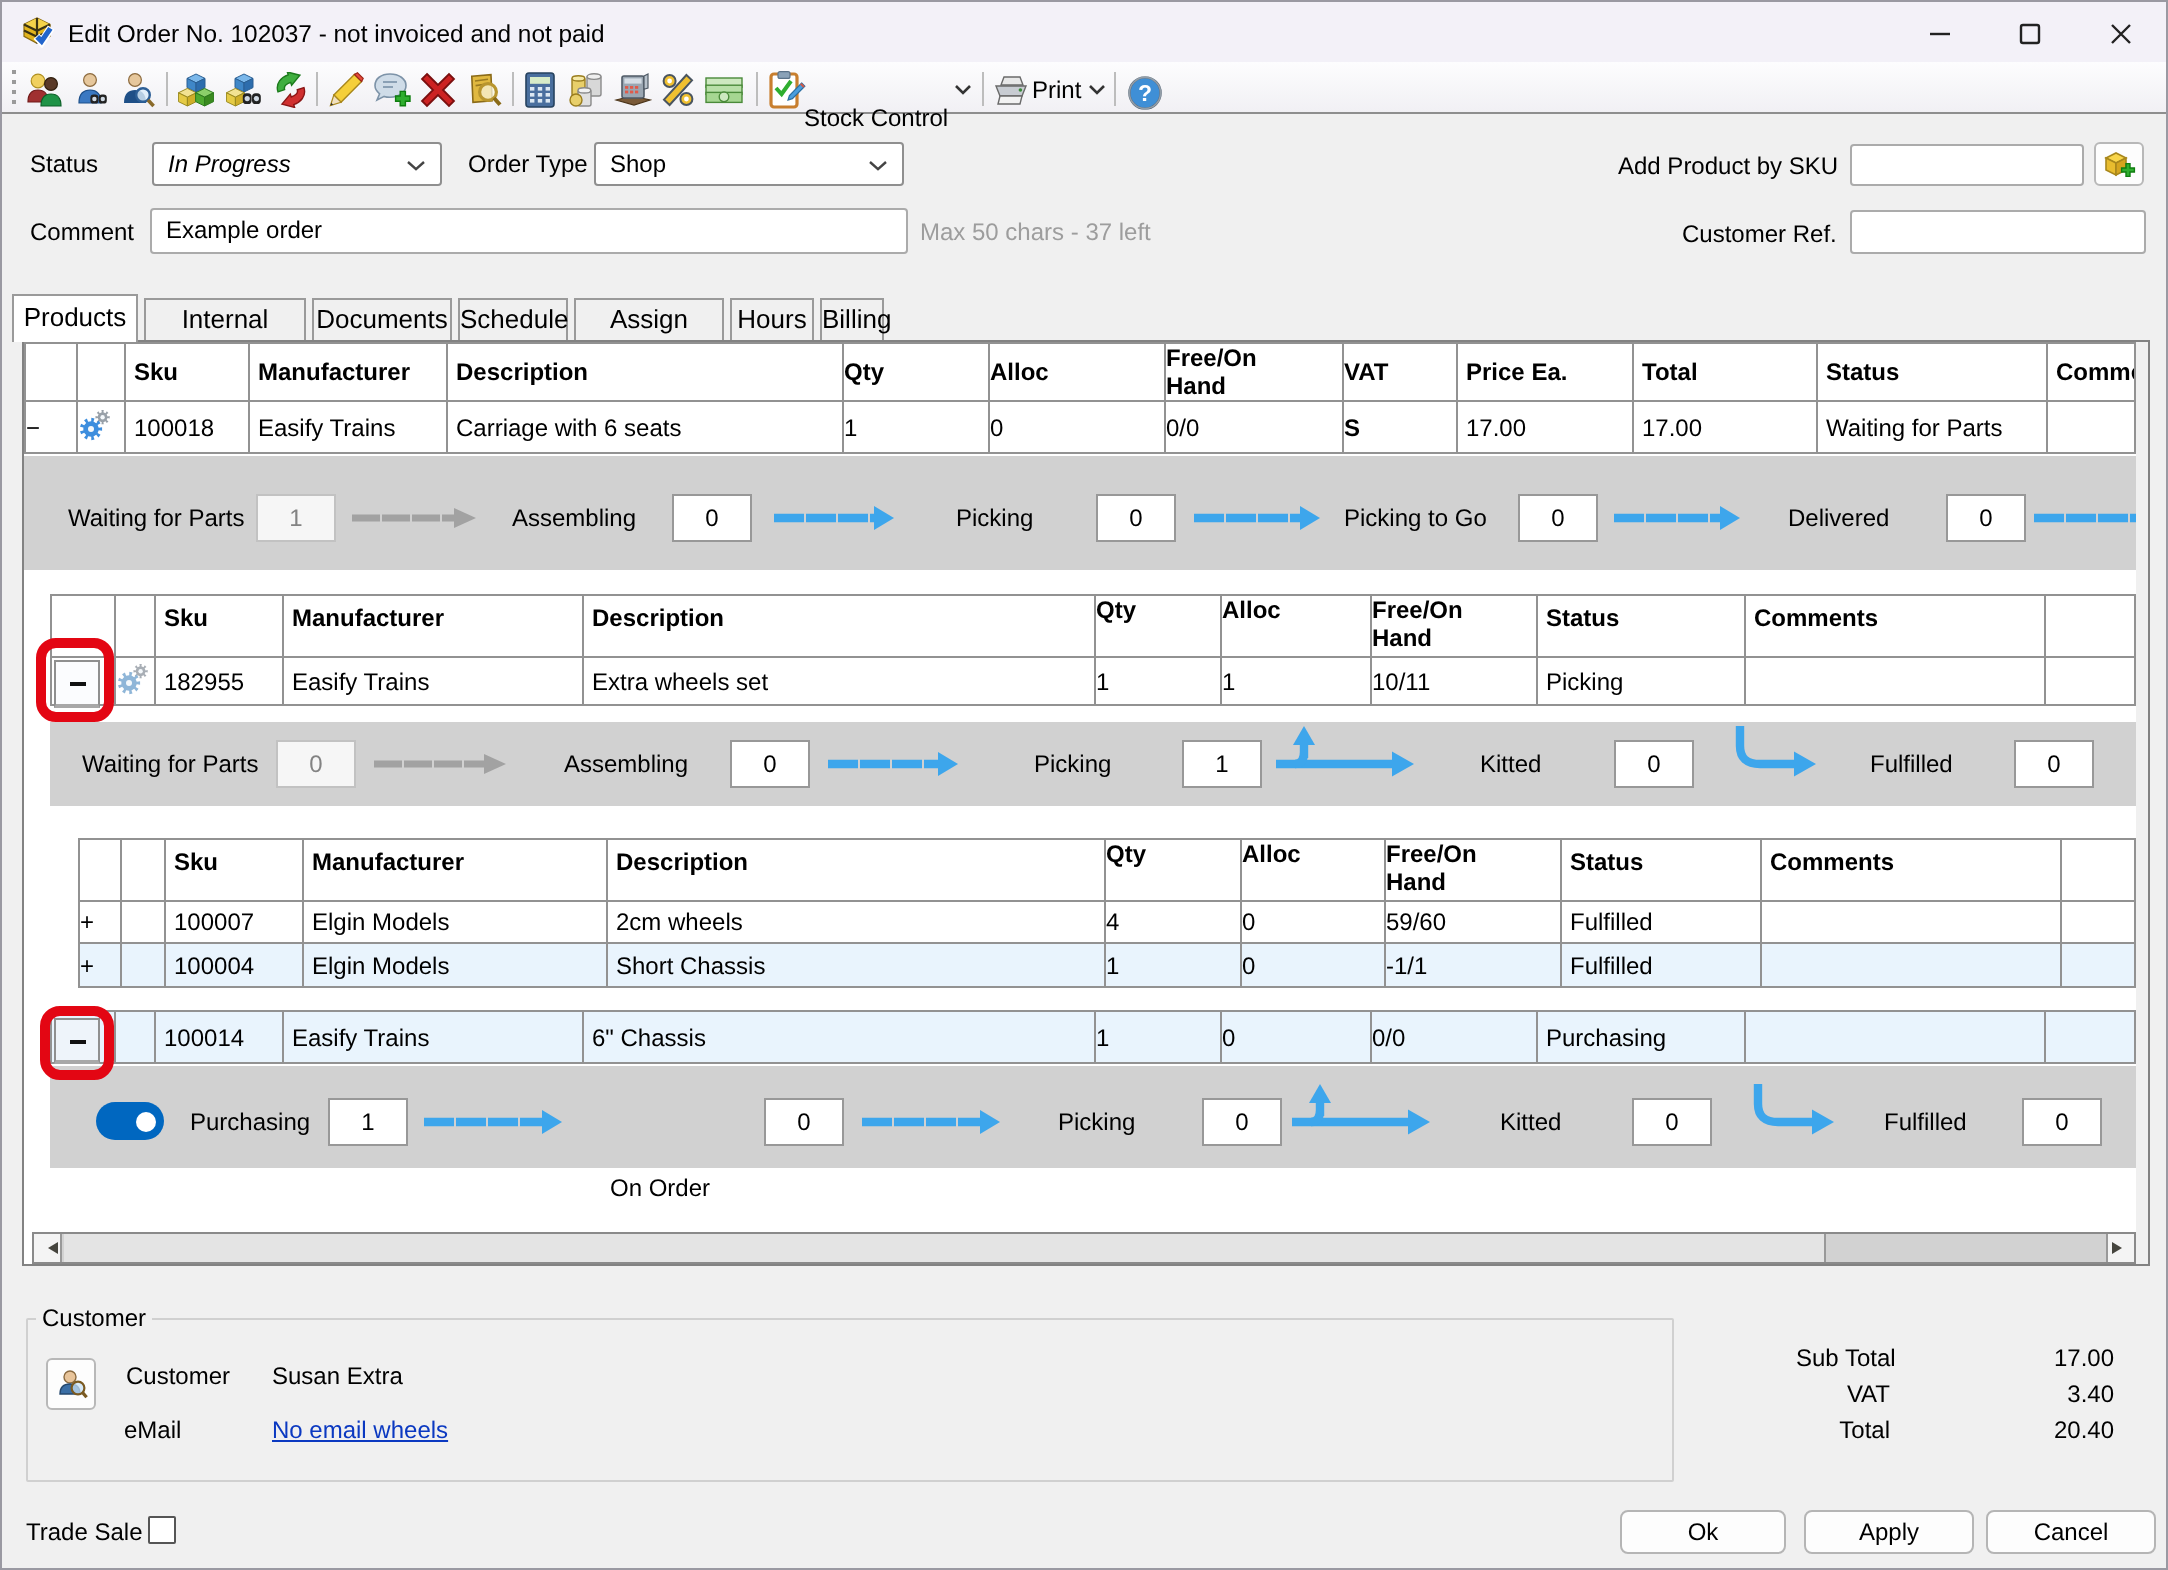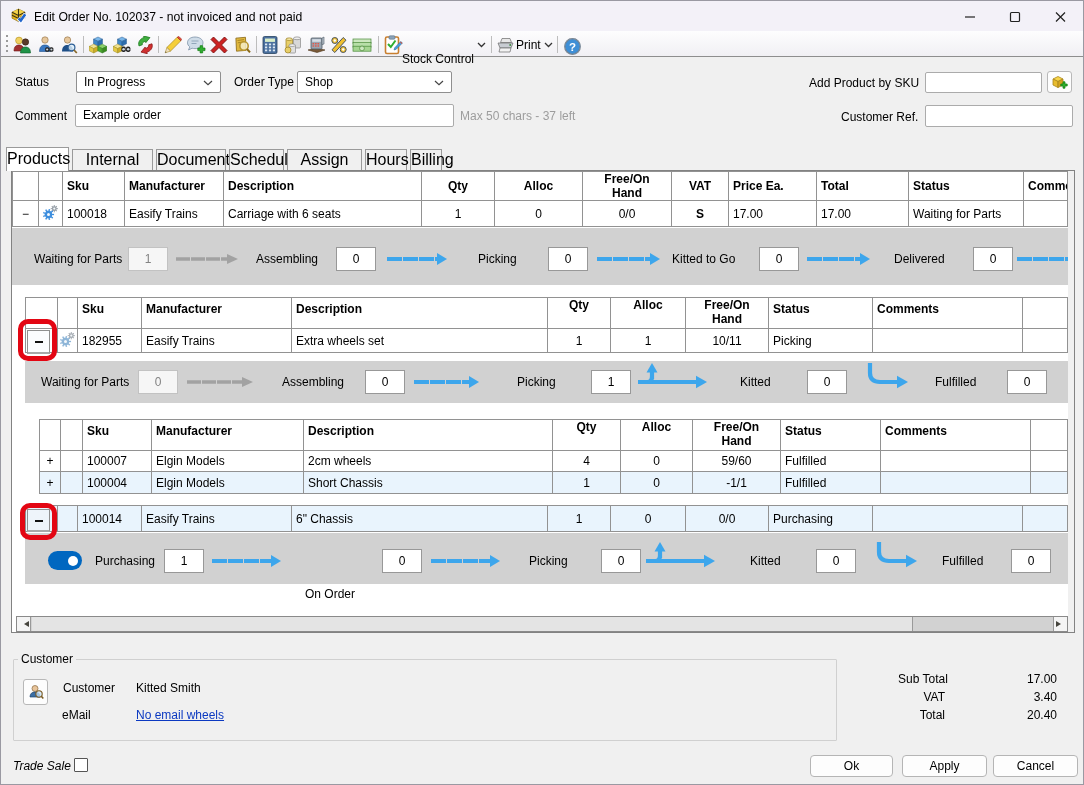--- a/index.html
+++ b/index.html
@@ -8,21 +8,21 @@
   background:#f0f0f0; position:relative; border:1px solid #9a99a2; }
 .abs { position:absolute; }
 .lbl { position:absolute; white-space:nowrap; font-size:12px; line-height:14px; }
 .vbox { position:absolute; width:40px; height:24px; background:#fff; border:1px solid #989898;
   text-align:center; line-height:22px; font-size:12px; }
 .vbox.dis { background:#f6f6f6; border-color:#c2c2c2; color:#838383; }
 table.grid { position:absolute; border-collapse:collapse; table-layout:fixed; background:#fff; }
 table.grid td { border:1px solid #929292; font-size:12px; padding:0 4px; height:26px;
   overflow:hidden; white-space:nowrap; }
 table.grid tr.hdr td { font-weight:bold; height:29px; } table.hdr31 tr.hdr td { height:31px; vertical-align:top; padding-top:4px; background:#fff; }
-td.c { text-align:center; padding:0 !important; } tr.h21 td{height:21px;} tr.h22 td{height:22px;} tr.h24 td{height:24px;}
+td.c { text-align:left; padding:0 !important; } tr.h21 td{height:21px;} tr.h22 td{height:22px;} tr.h24 td{height:24px;}
 td.r { }
 .band { position:absolute; background:#d1d1d1; }
 .redbox { position:absolute; border:5px solid #e30613; border-radius:10px; z-index:30; }
 </style>
 </head>
 <body>
 
 <div class="abs" style="left:0;top:0;width:1082px;height:30px;background:#f3f1f8;"></div>
 <svg class="abs" style="left:9px;top:6px" width="17" height="17" viewBox="0 0 17 17">
   <path d="M2 5.2 L8.5 2 L15 5.2 L15 11.2 L8.5 14.6 L2 11.2 Z" fill="#e3b51e" stroke="#8a6a10" stroke-width="0.6"></path>
@@ -224,21 +224,21 @@
 <div class="lbl" style="left:401px;top:37px;font-size:12px;margin-top:14px;">Stock Control</div>
 <svg class="abs" style="left:476px;top:41px" width="9" height="6">
     <path d="M1 1 L4.5 4.5 L8 1" stroke="#333" stroke-width="1.3" fill="none"></path>
   </svg>
 <div class="lbl" style="left:515px;top:37px;font-size:12px;">Print</div>
 <svg class="abs" style="left:543px;top:41px" width="9" height="6">
     <path d="M1 1 L4.5 4.5 L8 1" stroke="#333" stroke-width="1.3" fill="none"></path>
   </svg>
 
 <div class="lbl" style="left:14px;top:74px;">Status</div>
-<div class="abs" style="left:75px;top:70px;width:145px;height:22px;background:#fff;border:1px solid #8f8f8f;border-radius:2px;">
+<div class="abs" style="left:75px;top:70px;width:145px;height:22px;background:#fff;border:1px solid #8f8f8f;border-radius:2px;font-style:italic;">
   <div class="lbl" style="left:7px;top:3px;">In Progress</div>
   <svg class="abs" style="right:7px;top:8px" width="10" height="6">
       <path d="M1 1 L5 4.6 L9 1" stroke="#444" stroke-width="1.2" fill="none"></path>
     </svg>
 </div>
 <div class="lbl" style="left:233px;top:74px;">Order Type</div>
 <div class="abs" style="left:296px;top:70px;width:155px;height:22px;background:#fff;border:1px solid #8f8f8f;border-radius:2px;">
   <div class="lbl" style="left:7px;top:3px;">Shop</div>
   <svg class="abs" style="right:7px;top:8px" width="10" height="6">
       <path d="M1 1 L5 4.6 L9 1" stroke="#444" stroke-width="1.2" fill="none"></path>
@@ -258,21 +258,21 @@
 <div class="abs" style="left:74px;top:103px;width:379px;height:23px;background:#fff;border:1px solid #ababab;border-radius:2px;">
   <div class="lbl" style="left:7px;top:3px;">Example order</div>
 </div>
 <div class="lbl" style="left:459px;top:108px;color:#9d9d9d;">Max 50 chars - 37 left</div>
 <div class="lbl" style="left:840px;top:109px;">Customer Ref.</div>
 <div class="abs" style="left:924px;top:104px;width:148px;height:22px;background:#fff;border:1px solid #ababab;border-radius:2px;"></div>
 
 <div id="tabs">
   <style>
   .tab { position:absolute; top:148px; height:21px; background:#f0f0f0; border:1px solid #9a9a9a;
-    border-bottom:none; text-align:center; font-size:16px; line-height:20px; }
+    border-bottom:none; text-align:center; font-size:13px; line-height:20px; }
   .tab.sel { top:146px; height:24px; background:#fff; z-index:5; line-height:22px; }
   </style>
   <div class="tab sel" style="left:5px;width:63px;">Products</div>
   <div class="tab" style="left:71px;width:81px;">Internal Notes</div>
   <div class="tab" style="left:155px;width:70px;">Documents</div>
   <div class="tab" style="left:228px;width:55px;">Schedule</div>
   <div class="tab" style="left:286px;width:75px;">Assign Users</div>
   <div class="tab" style="left:364px;width:42px;">Hours</div>
   <div class="tab" style="left:409px;width:32px;">Billing</div>
 </div>
@@ -491,21 +491,21 @@
 <svg class="abs" style="left:386px;top:251px" width="61" height="14">
       <line x1="0" y1="7" x2="50" y2="7" stroke="#3da6ec" stroke-width="4.2" stroke-dasharray="15 1"></line>
       <path d="M50 1 L60 7 L50 13 Z" fill="#3da6ec"></path>
     </svg>
 <div class="lbl" style="left:477px;top:251px;">Picking</div>
 <div class="vbox" style="left:547px;top:246px;">0</div>
 <svg class="abs" style="left:596px;top:251px" width="64" height="14">
       <line x1="0" y1="7" x2="53" y2="7" stroke="#3da6ec" stroke-width="4.2" stroke-dasharray="15 1"></line>
       <path d="M53 1 L63 7 L53 13 Z" fill="#3da6ec"></path>
     </svg>
-<div class="lbl" style="left:671px;top:251px;">Kitted to Go</div>
+<div class="lbl" style="left:671px;top:251px;">Picking to Go</div>
 <div class="vbox" style="left:758px;top:246px;">0</div>
 <svg class="abs" style="left:806px;top:251px" width="64" height="14">
       <line x1="0" y1="7" x2="53" y2="7" stroke="#3da6ec" stroke-width="4.2" stroke-dasharray="15 1"></line>
       <path d="M53 1 L63 7 L53 13 Z" fill="#3da6ec"></path>
     </svg>
 <div class="lbl" style="left:893px;top:251px;">Delivered</div>
 <div class="vbox" style="left:972px;top:246px;">0</div>
 <svg class="abs" style="left:1016px;top:251px" width="51" height="14">
       <line x1="0" y1="7" x2="51" y2="7" stroke="#3da6ec" stroke-width="4.2" stroke-dasharray="15 1"></line>
     </svg>
@@ -592,32 +592,32 @@
 </fieldset>
 <div class="abs" style="left:22px;top:678px;width:25px;height:26px;background:#fdfdfd;border:1px solid #b8b8b8;border-radius:3px;">
   <svg class="abs" style="left:4px;top:4px" width="16" height="16" viewBox="0 0 16 16">
     <circle cx="7" cy="4.5" r="3" fill="#e8c49a" stroke="#8a6a40" stroke-width="0.7"></circle>
     <path d="M2 13 C2 9.5 4 8 7 8 C10 8 12 9.5 12 13 Z" fill="#3a6ea5" stroke="#24486e" stroke-width="0.7"></path>
     <circle cx="11" cy="10" r="3.2" fill="rgba(200,225,245,0.75)" stroke="#7a5a22" stroke-width="1.1"></circle>
     <path d="M13.3 12.3 L15.3 14.6" stroke="#7a5a22" stroke-width="1.6"></path>
   </svg>
 </div>
 <div class="lbl" style="left:62px;top:680px;">Customer</div>
-<div class="lbl" style="left:135px;top:680px;">Kitted Smith</div>
+<div class="lbl" style="left:135px;top:680px;">Susan Extra</div>
 <div class="lbl" style="left:61px;top:707px;">eMail</div>
 <div class="lbl" style="left:135px;top:707px;color:#0b39c1;text-decoration:underline;">No email wheels</div>
 
 <div class="lbl" style="left:897px;top:671px;width:47px;text-align:right;">Sub Total</div>
 <div class="lbl" style="left:976px;top:671px;width:80px;text-align:right;">17.00</div>
 <div class="lbl" style="left:897px;top:689px;width:47px;text-align:right;">VAT</div>
 <div class="lbl" style="left:976px;top:689px;width:80px;text-align:right;">3.40</div>
 <div class="lbl" style="left:897px;top:707px;width:47px;text-align:right;">Total</div>
 <div class="lbl" style="left:976px;top:707px;width:80px;text-align:right;">20.40</div>
 
-<div class="lbl" style="left:12px;top:758px;font-style:italic;">Trade Sale</div>
+<div class="lbl" style="left:12px;top:758px;">Trade Sale</div>
 <div class="abs" style="left:73px;top:757px;width:14px;height:14px;background:#fff;border:1px solid #555;border-radius:1px;"></div>
 <div class="abs btn" style="left:809px;top:754px;width:83px;height:22px;">Ok</div>
 <div class="abs btn" style="left:901px;top:754px;width:85px;height:22px;">Apply</div>
 <div class="abs btn" style="left:992px;top:754px;width:85px;height:22px;">Cancel</div>
 <style>
 .btn { background:#fdfdfd; border:1px solid #b5b5b5; border-radius:4px; text-align:center;
   line-height:20px; font-size:12px; }
 </style>
 
 </body></html>

